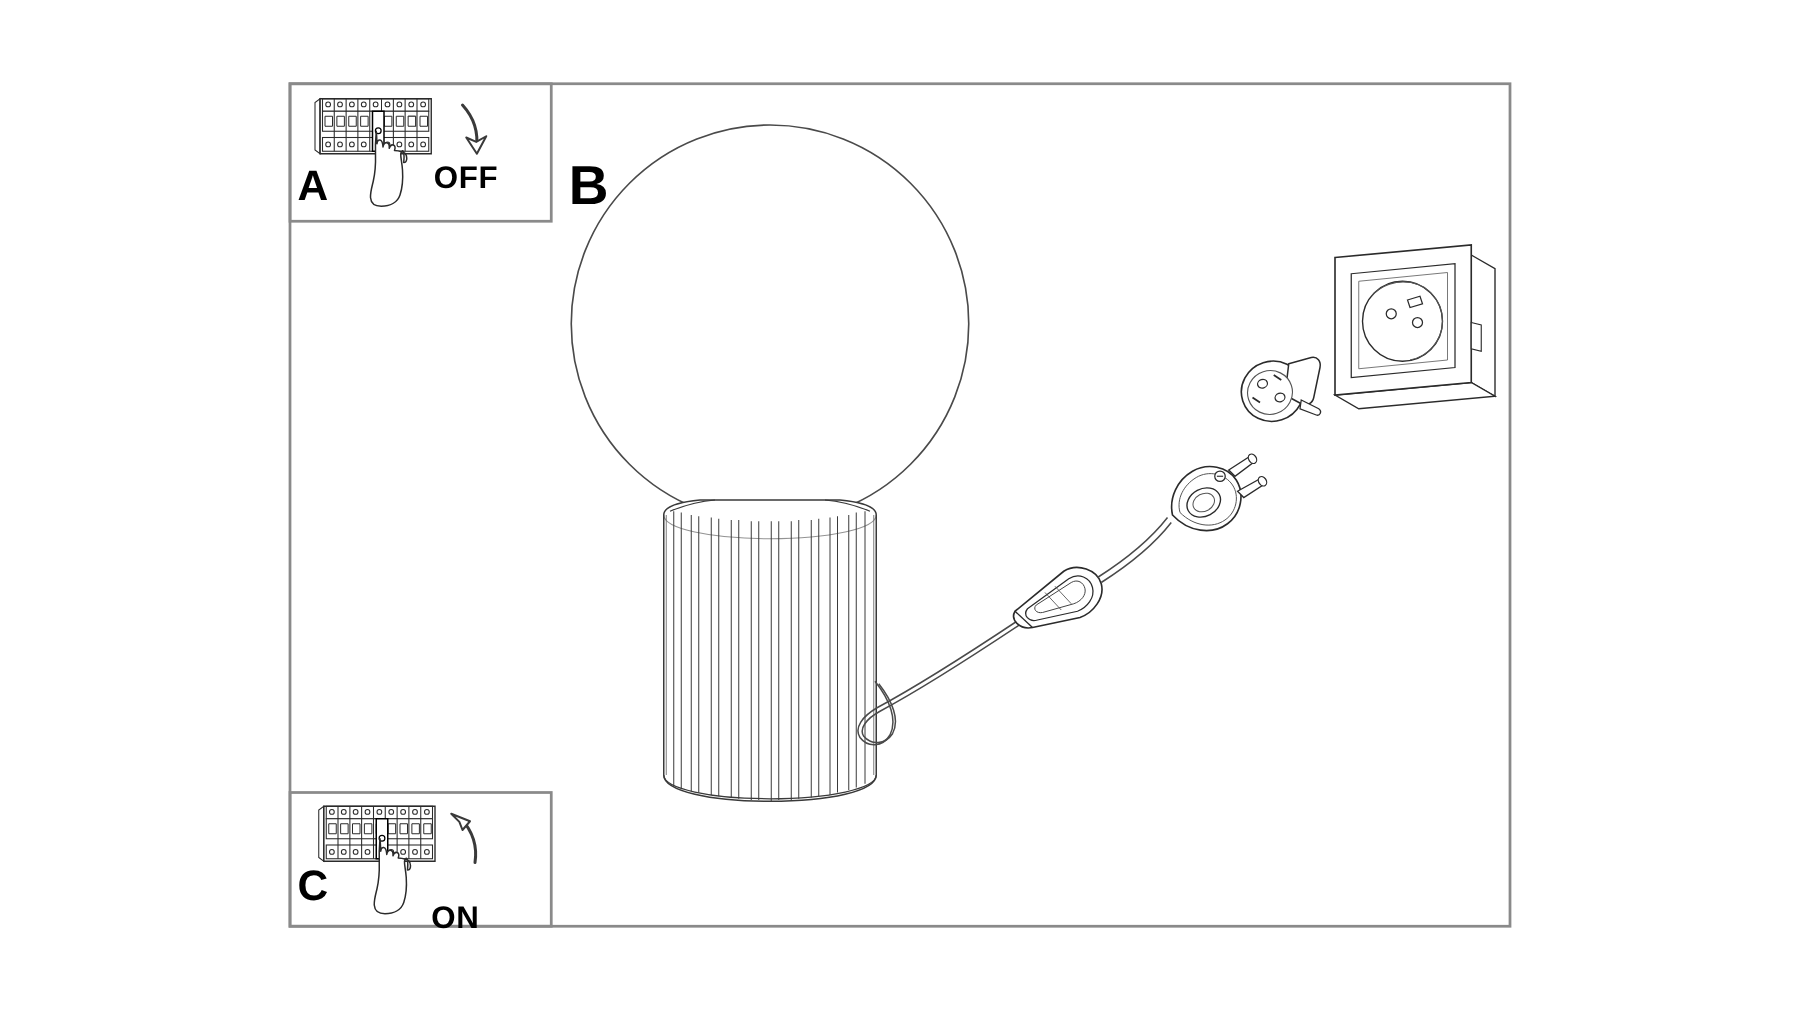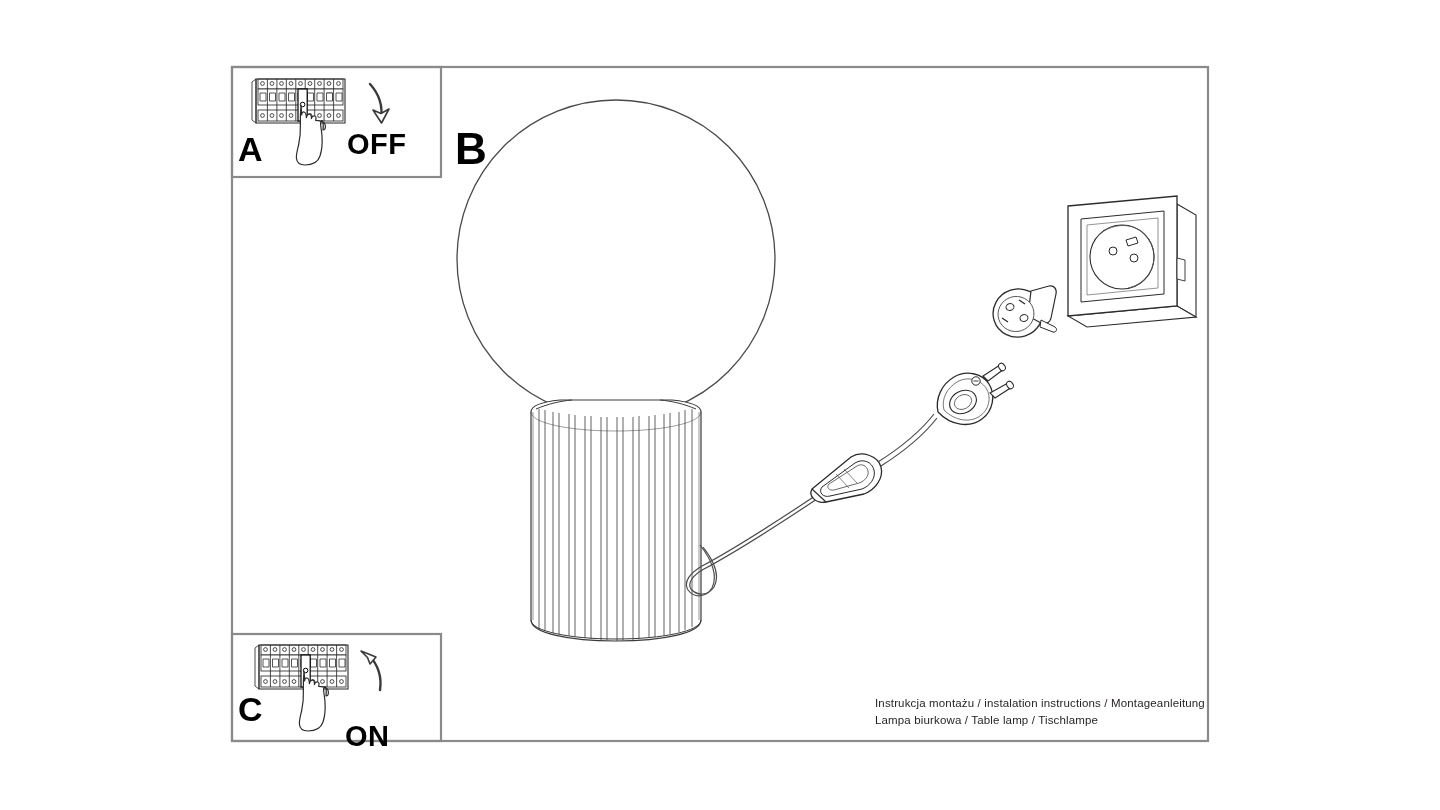--- a/index.html
+++ b/index.html
@@ -29,21 +29,21 @@
     font-weight:bold;
     color:#000000;
   }
   .letter-a{left:238px;top:130px;font-size:34px;}
   .letter-c{left:238px;top:690px;font-size:34px;}
   .letter-b{left:455px;top:124px;font-size:44px;}
   .state-word{
     position:absolute;
     font-family:"Liberation Sans", sans-serif;
     font-weight:bold;
-    font-size:29px;
+    font-size:25px;
     color:#000000;
     letter-spacing:0.5px;
   }
   .word-off{left:347px;top:128px;}
   .word-on{left:345px;top:720px;}
 </style>
 </head>
 <body>
 
 <div class="sheet">
@@ -391,18 +391,14 @@
   <div class="panel-letter letter-a">A</div>
 
   <div class="state-word word-off">OFF</div>
 
   <div class="panel-letter letter-b">B</div>
 
   <div class="panel-letter letter-c">C</div>
 
   <div class="state-word word-on">ON</div>
 
-  <div class="caption-block">
-    <span class="caption-line">Instrukcja montażu / instalation instructions / Montageanleitung</span>
-    <span class="caption-line">Lampa biurkowa / Table lamp / Tischlampe</span>
-  </div>
 
 </div>
 
 </body></html>

